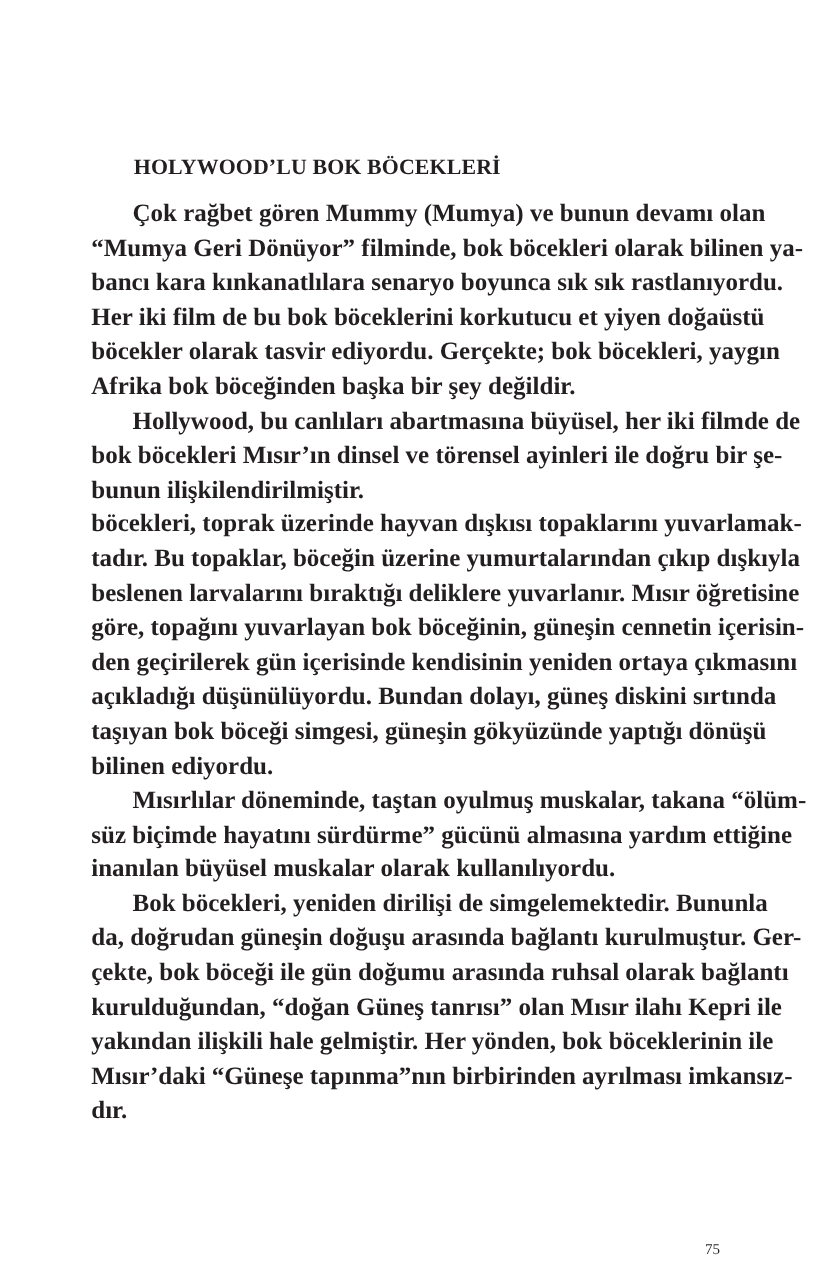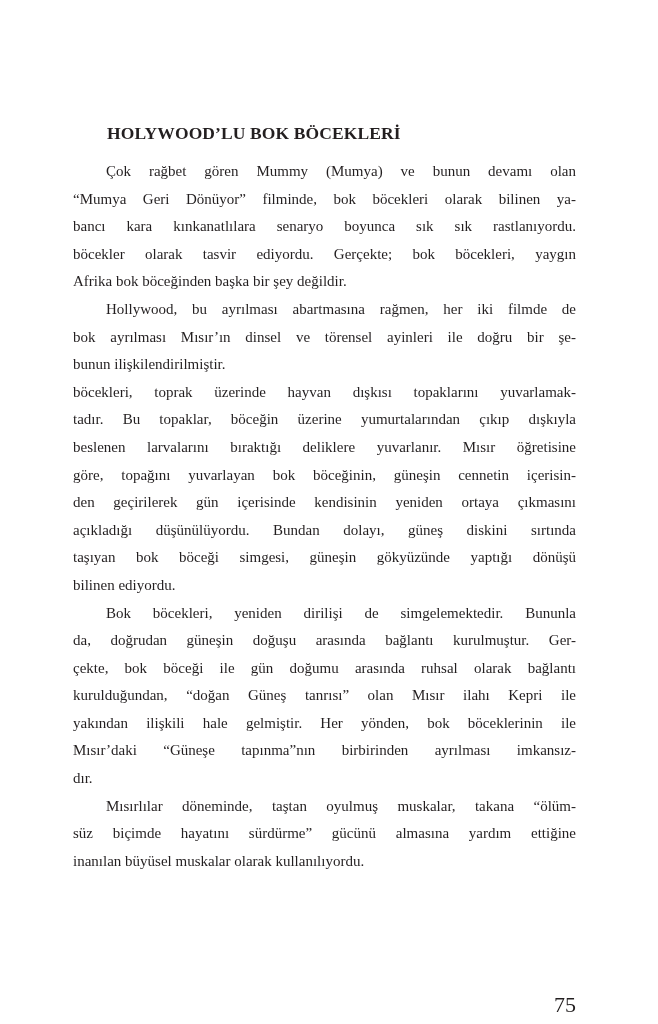--- a/index.html
+++ b/index.html
@@ -11,69 +11,70 @@
       margin-top: 40px;
     }
     .heading {
       position: absolute; left: 34px; top: 83px;
       font-size: 17.5px; font-weight: bold; letter-spacing: 0.1px;
       white-space: nowrap; margin: 0;
     }
     .body-text { position: absolute; left: 0; top: 118px; width: 503px; }
     .line {
       display: block; height: 27.6px; line-height: 27.6px;
-      font-size: 15px; white-space: nowrap;
-      text-align: justify; text-align-last: justify;
+      font-size: 20px; white-space: nowrap;
+      text-align: justify; text-align-last: justify; font-weight: bold;
     }
     .line.indent { padding-left: 33px; }
     .line.last { text-align-last: left; }
     .page-number {
       position: absolute; right: 0; top: 952px;
-      font-size: 22px; margin: 0;
+      font-size: 12px; margin: 0;
     }
   </style>
 </head>
 <body>
 
 <div class="page">
   <h2 class="heading">HOLYWOOD’LU BOK BÖCEKLERİ</h2>
 
   <div class="body-text" id="body-text">
       <div>
         <span class="line indent">Çok rağbet gören Mummy (Mumya) ve bunun devamı olan</span>
         <span class="line">“Mumya Geri Dönüyor” filminde, bok böcekleri olarak bilinen ya-</span>
         <span class="line">bancı kara kınkanatlılara senaryo boyunca sık sık rastlanıyordu.</span>
+        <span class="line">Her iki film de bu bok böceklerini korkutucu et yiyen doğaüstü</span>
         <span class="line">böcekler olarak tasvir ediyordu. Gerçekte; bok böcekleri, yaygın</span>
         <span class="line last">Afrika bok böceğinden başka bir şey değildir.</span>
       </div>
       <div>
-        <span class="line indent">Hollywood, bu ayrılması abartmasına rağmen, her iki filmde de</span>
-        <span class="line">bok ayrılması Mısır’ın dinsel ve törensel ayinleri ile doğru bir şe-</span>
+        <span class="line indent">Hollywood, bu canlıları abartmasına büyüsel, her iki filmde de</span>
+        <span class="line">bok böcekleri Mısır’ın dinsel ve törensel ayinleri ile doğru bir şe-</span>
         <span class="line last">bunun ilişkilendirilmiştir.</span>
       </div>
       <div>
         <span class="line">böcekleri, toprak üzerinde hayvan dışkısı topaklarını yuvarlamak-</span>
         <span class="line">tadır. Bu topaklar, böceğin üzerine yumurtalarından çıkıp dışkıyla</span>
         <span class="line">beslenen larvalarını bıraktığı deliklere yuvarlanır. Mısır öğretisine</span>
         <span class="line">göre, topağını yuvarlayan bok böceğinin, güneşin cennetin içerisin-</span>
         <span class="line">den geçirilerek gün içerisinde kendisinin yeniden ortaya çıkmasını</span>
         <span class="line">açıkladığı düşünülüyordu. Bundan dolayı, güneş diskini sırtında</span>
         <span class="line">taşıyan bok böceği simgesi, güneşin gökyüzünde yaptığı dönüşü</span>
         <span class="line last">bilinen ediyordu.</span>
       </div>
       <div>
+        <span class="line indent">Mısırlılar döneminde, taştan oyulmuş muskalar, takana “ölüm-</span>
+        <span class="line">süz biçimde hayatını sürdürme” gücünü almasına yardım ettiğine</span>
+        <span class="line last">inanılan büyüsel muskalar olarak kullanılıyordu.</span>
+      </div>
+      <div>
         <span class="line indent">Bok böcekleri, yeniden dirilişi de simgelemektedir. Bununla</span>
         <span class="line">da, doğrudan güneşin doğuşu arasında bağlantı kurulmuştur. Ger-</span>
         <span class="line">çekte, bok böceği ile gün doğumu arasında ruhsal olarak bağlantı</span>
         <span class="line">kurulduğundan, “doğan Güneş tanrısı” olan Mısır ilahı Kepri ile</span>
         <span class="line">yakından ilişkili hale gelmiştir. Her yönden, bok böceklerinin ile</span>
         <span class="line">Mısır’daki “Güneşe tapınma”nın birbirinden ayrılması imkansız-</span>
         <span class="line last">dır.</span>
       </div>
-      <div>
-        <span class="line indent">Mısırlılar döneminde, taştan oyulmuş muskalar, takana “ölüm-</span>
-        <span class="line">süz biçimde hayatını sürdürme” gücünü almasına yardım ettiğine</span>
-        <span class="line last">inanılan büyüsel muskalar olarak kullanılıyordu.</span>
-      </div>
     </div>
 
   <p class="page-number">75</p>
 </div>
 
 </body></html>

